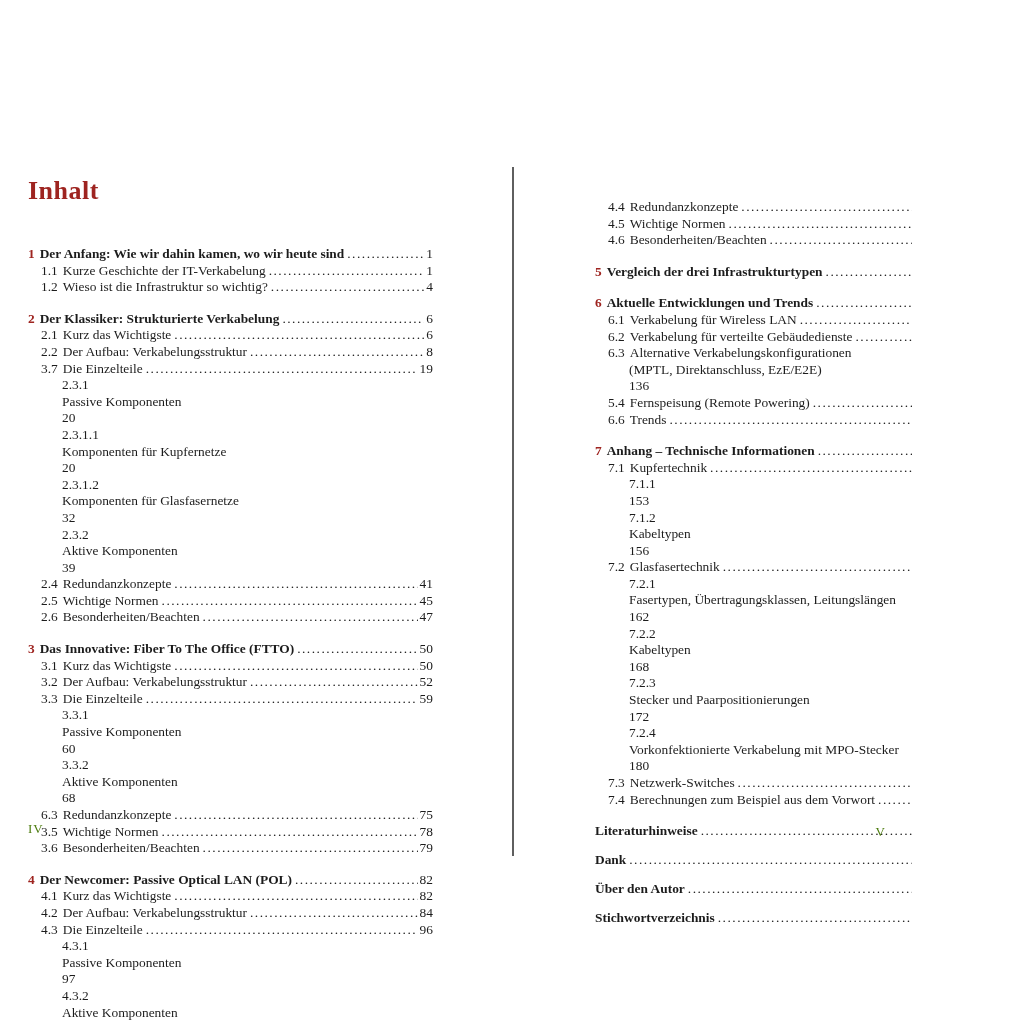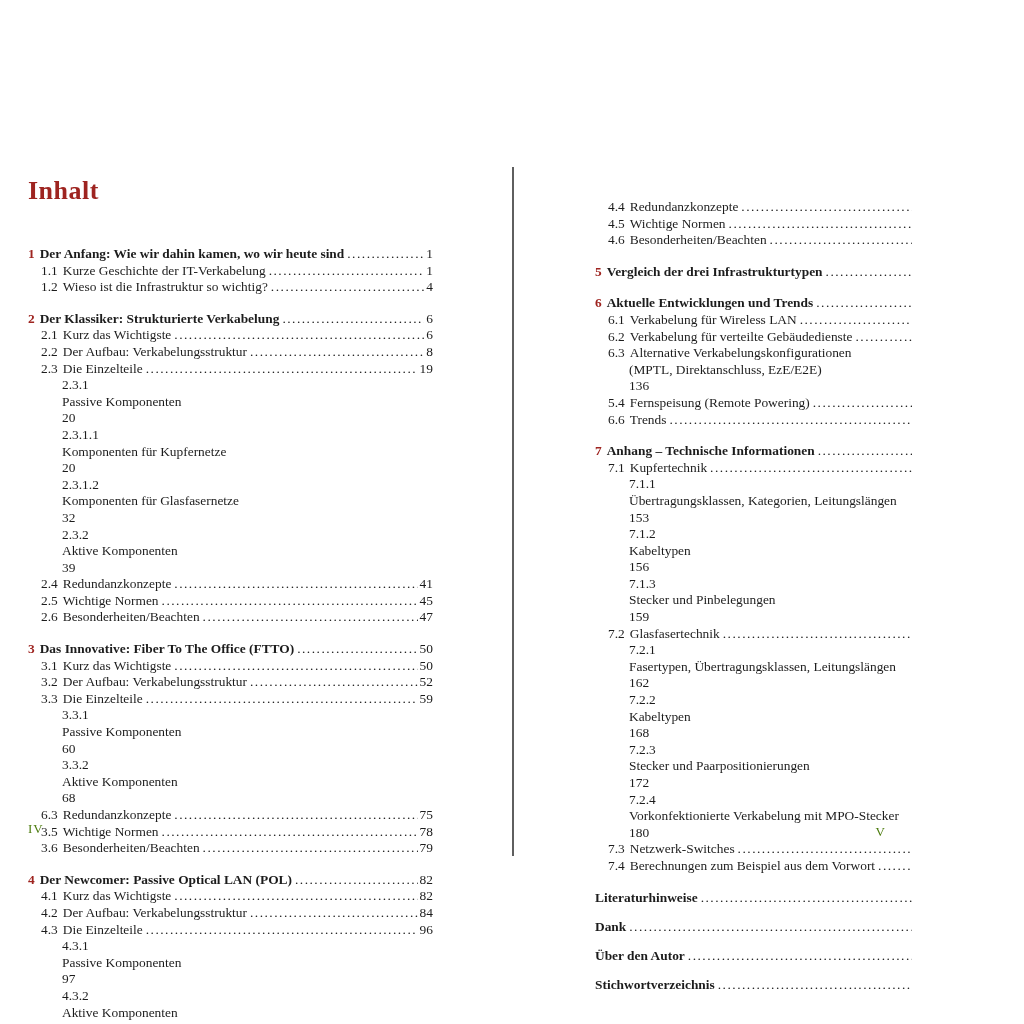--- a/index.html
+++ b/index.html
@@ -119,21 +119,21 @@
             <span class="leader"></span>
             <span class="page">6</span>
           </div>
           <div class="toc-row level-2">
             <span class="num">2.2</span>
             <span class="title">Der Aufbau: Verkabelungsstruktur</span>
             <span class="leader"></span>
             <span class="page">8</span>
           </div>
           <div class="toc-row level-2">
-            <span class="num">2.3</span>
+            <span class="num">3.7</span>
             <span class="title">Die Einzelteile</span>
             <span class="leader"></span>
             <span class="page">19</span>
           </div>
           <div class="toc-row level-3">
             <span class="num">2.3.1</span>
             <span class="title">Passive Komponenten</span>
             <span class="leader"></span>
             <span class="page">20</span>
           </div>
@@ -350,35 +350,28 @@
             <span class="page">152</span>
           </div>
           <div class="toc-row level-2">
             <span class="num">7.1</span>
             <span class="title">Kupfertechnik</span>
             <span class="leader"></span>
             <span class="page">152</span>
           </div>
           <div class="toc-row level-3">
             <span class="num">7.1.1</span>
-            <span class="title">Übertragungsklassen, Kategorien, Leitungslängen</span>
             <span class="leader"></span>
             <span class="page">153</span>
           </div>
           <div class="toc-row level-3">
             <span class="num">7.1.2</span>
             <span class="title">Kabeltypen</span>
             <span class="leader"></span>
             <span class="page">156</span>
-          </div>
-          <div class="toc-row level-3">
-            <span class="num">7.1.3</span>
-            <span class="title">Stecker und Pinbelegungen</span>
-            <span class="leader"></span>
-            <span class="page">159</span>
           </div>
           <div class="toc-row level-2">
             <span class="num">7.2</span>
             <span class="title">Glasfasertechnik</span>
             <span class="leader"></span>
             <span class="page">162</span>
           </div>
           <div class="toc-row level-3">
             <span class="num">7.2.1</span>
             <span class="title">Fasertypen, Übertragungsklassen, Leitungslängen</span>

